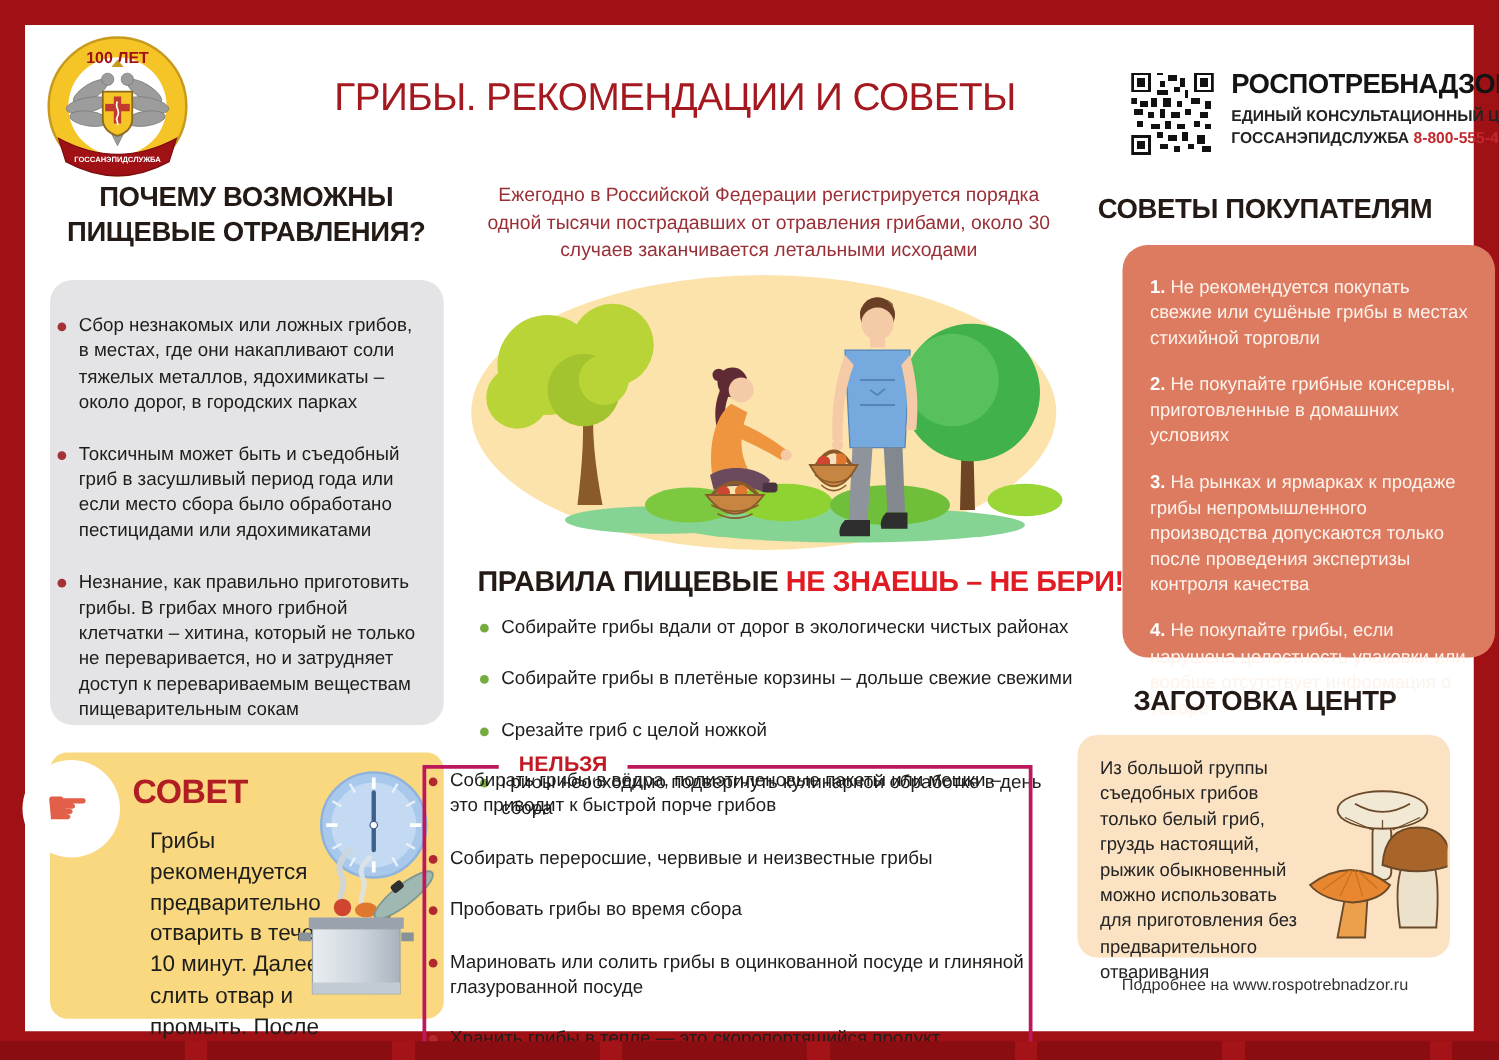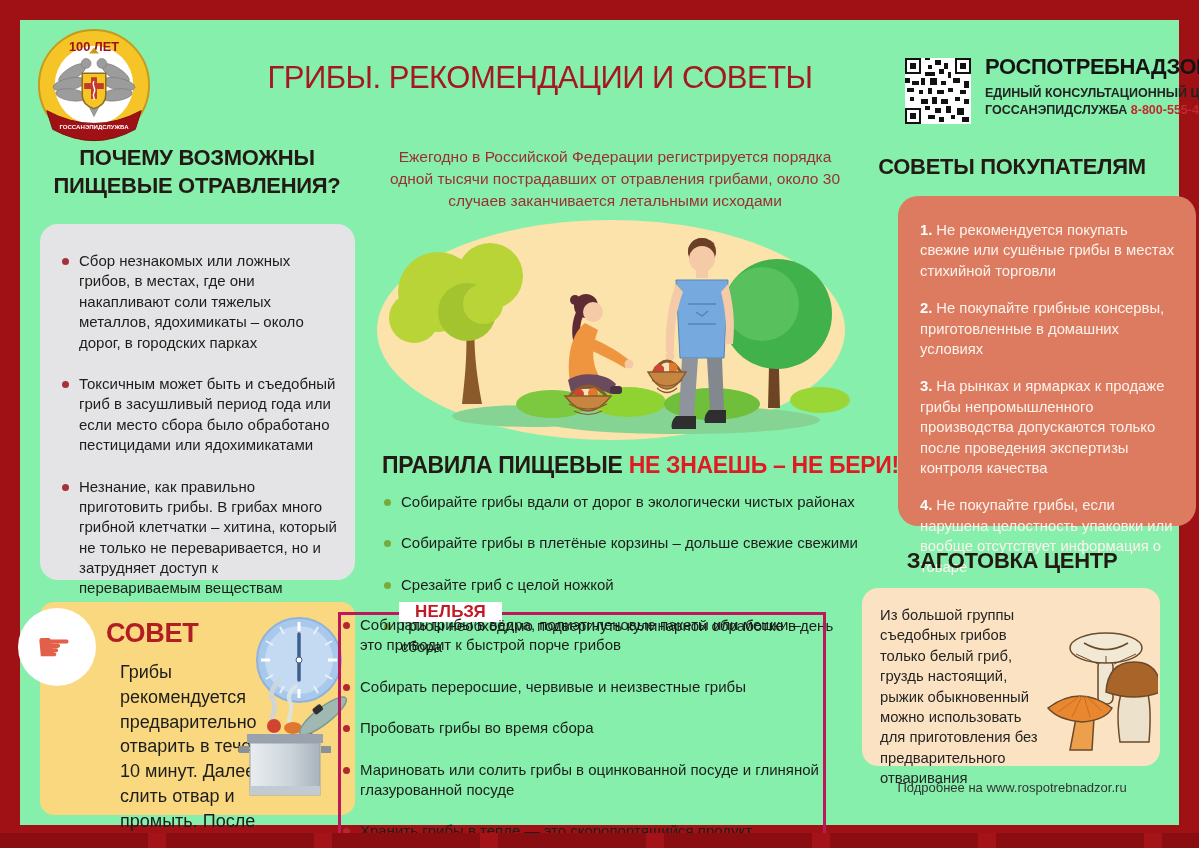--- a/index.html
+++ b/index.html
@@ -6,21 +6,21 @@
   .poster{
     position:relative;width:1199px;height:848px;margin:0 auto;
     background:#a01116;overflow:hidden;
     font-family:"Liberation Sans","DejaVu Sans",sans-serif;
     -webkit-font-smoothing:antialiased;
   }
   .poster::after{
     content:"";position:absolute;left:0;bottom:0;width:100%;height:15px;
     background:repeating-linear-gradient(90deg,#8a0d12 0 148px,#a31318 148px 166px);
   }
-  .canvas{position:absolute;left:20px;top:20px;width:1159px;height:805px;background:#86efac;}
+  .canvas{position:absolute;left:20px;top:20px;width:1159px;height:805px;background:#ffffff;}
 
   
   .logo{position:absolute;left:15px;top:8px;width:118px;height:122px;}
   .main-title{
     position:absolute;left:80px;top:40px;width:880px;text-align:center;
     font-size:31px;font-weight:normal;color:#a4191f;letter-spacing:-0.5px;white-space:nowrap;
   }
   .contact{position:absolute;left:885px;top:34px;width:270px;}
   .qr{position:absolute;left:0;top:4px;width:66px;height:66px;}
   .contact-text{position:absolute;left:80px;top:0;width:195px;}
@@ -35,21 +35,21 @@
     line-height:1.25;letter-spacing:-0.3px;
   }
   .h-left{position:absolute;left:18px;top:124px;width:318px;}
   .h-buyers{position:absolute;left:842px;top:133px;width:300px;}
   .h-harvest{position:absolute;left:842px;top:527px;width:300px;}
 
   
   .gray-box{
     position:absolute;left:20px;top:204px;width:315px;height:356px;
     background:#e4e4e6;border-radius:18px;box-sizing:border-box;
-    padding:27px 14px 0 20px;
+    padding:27px 14px 0 4px;
   }
   ul.blist{list-style:none;margin:0;padding:0;}
   ul.blist li{
     position:relative;padding-left:19px;margin-bottom:21px;
     font-size:15px;line-height:1.36;color:#1d1d1b;
   }
   ul.blist li::before{
     content:"";position:absolute;left:2px;top:7px;width:7px;height:7px;border-radius:50%;
   }
   ul.blist.red li::before{background:#a53238;}

